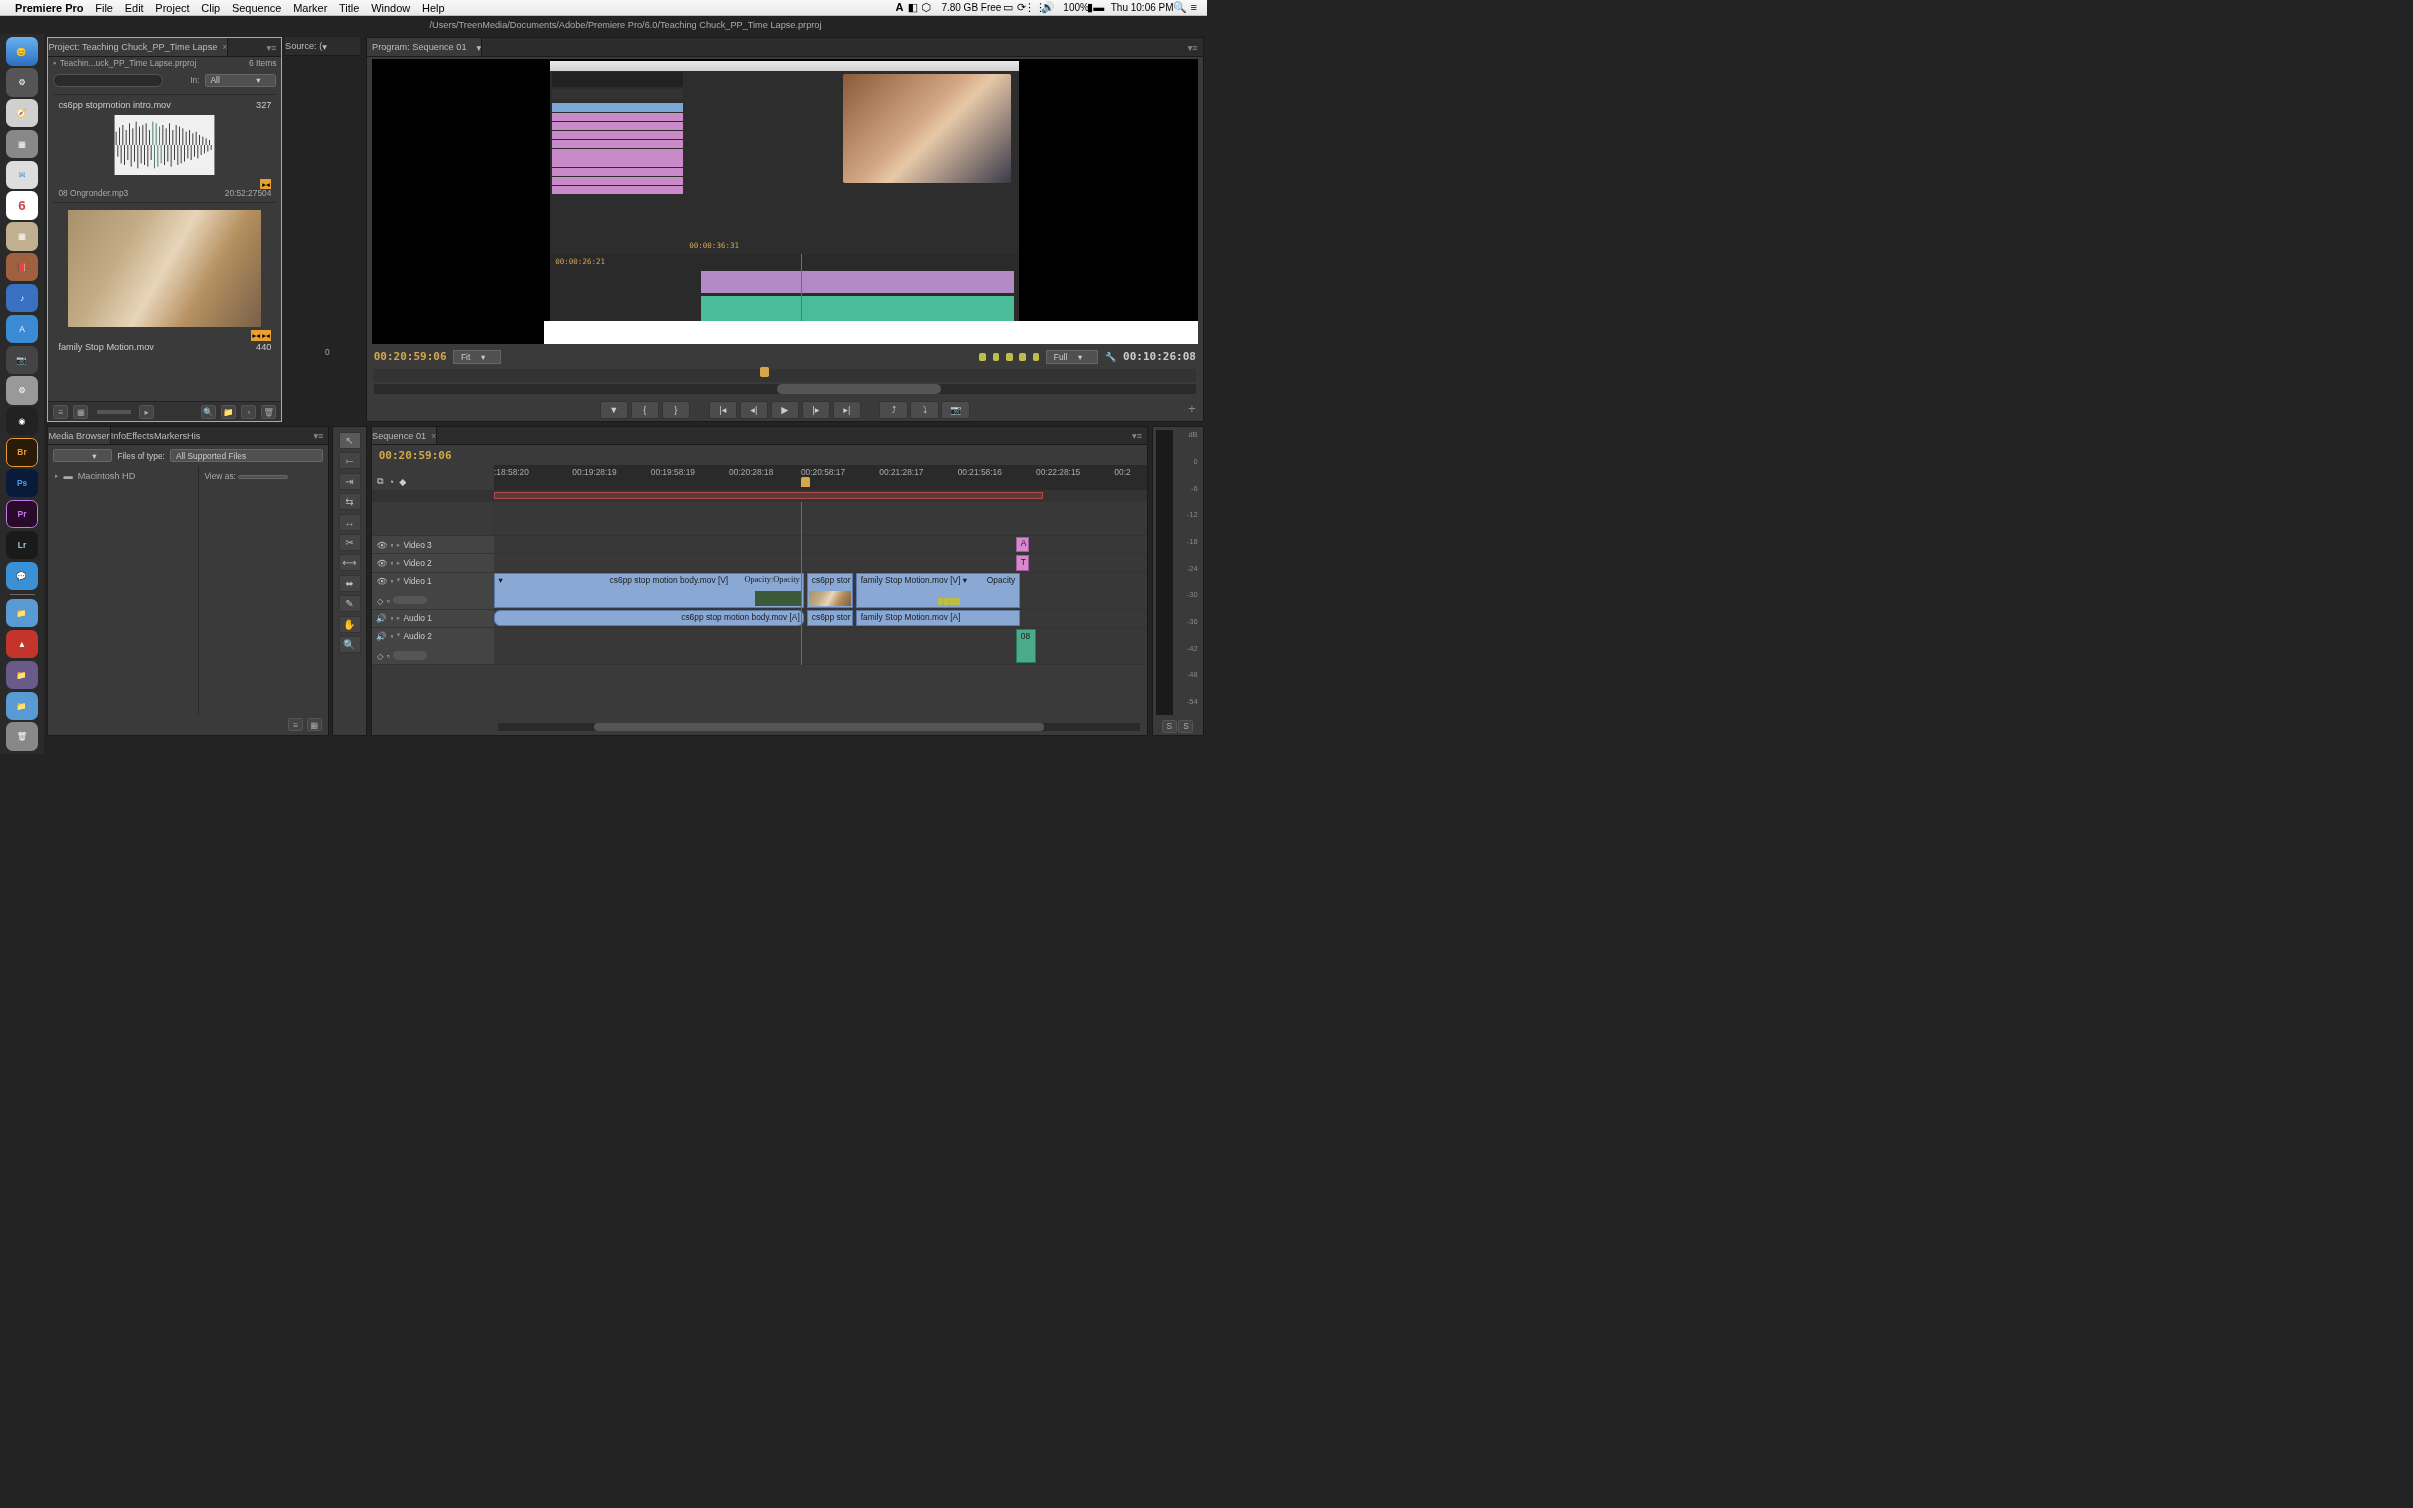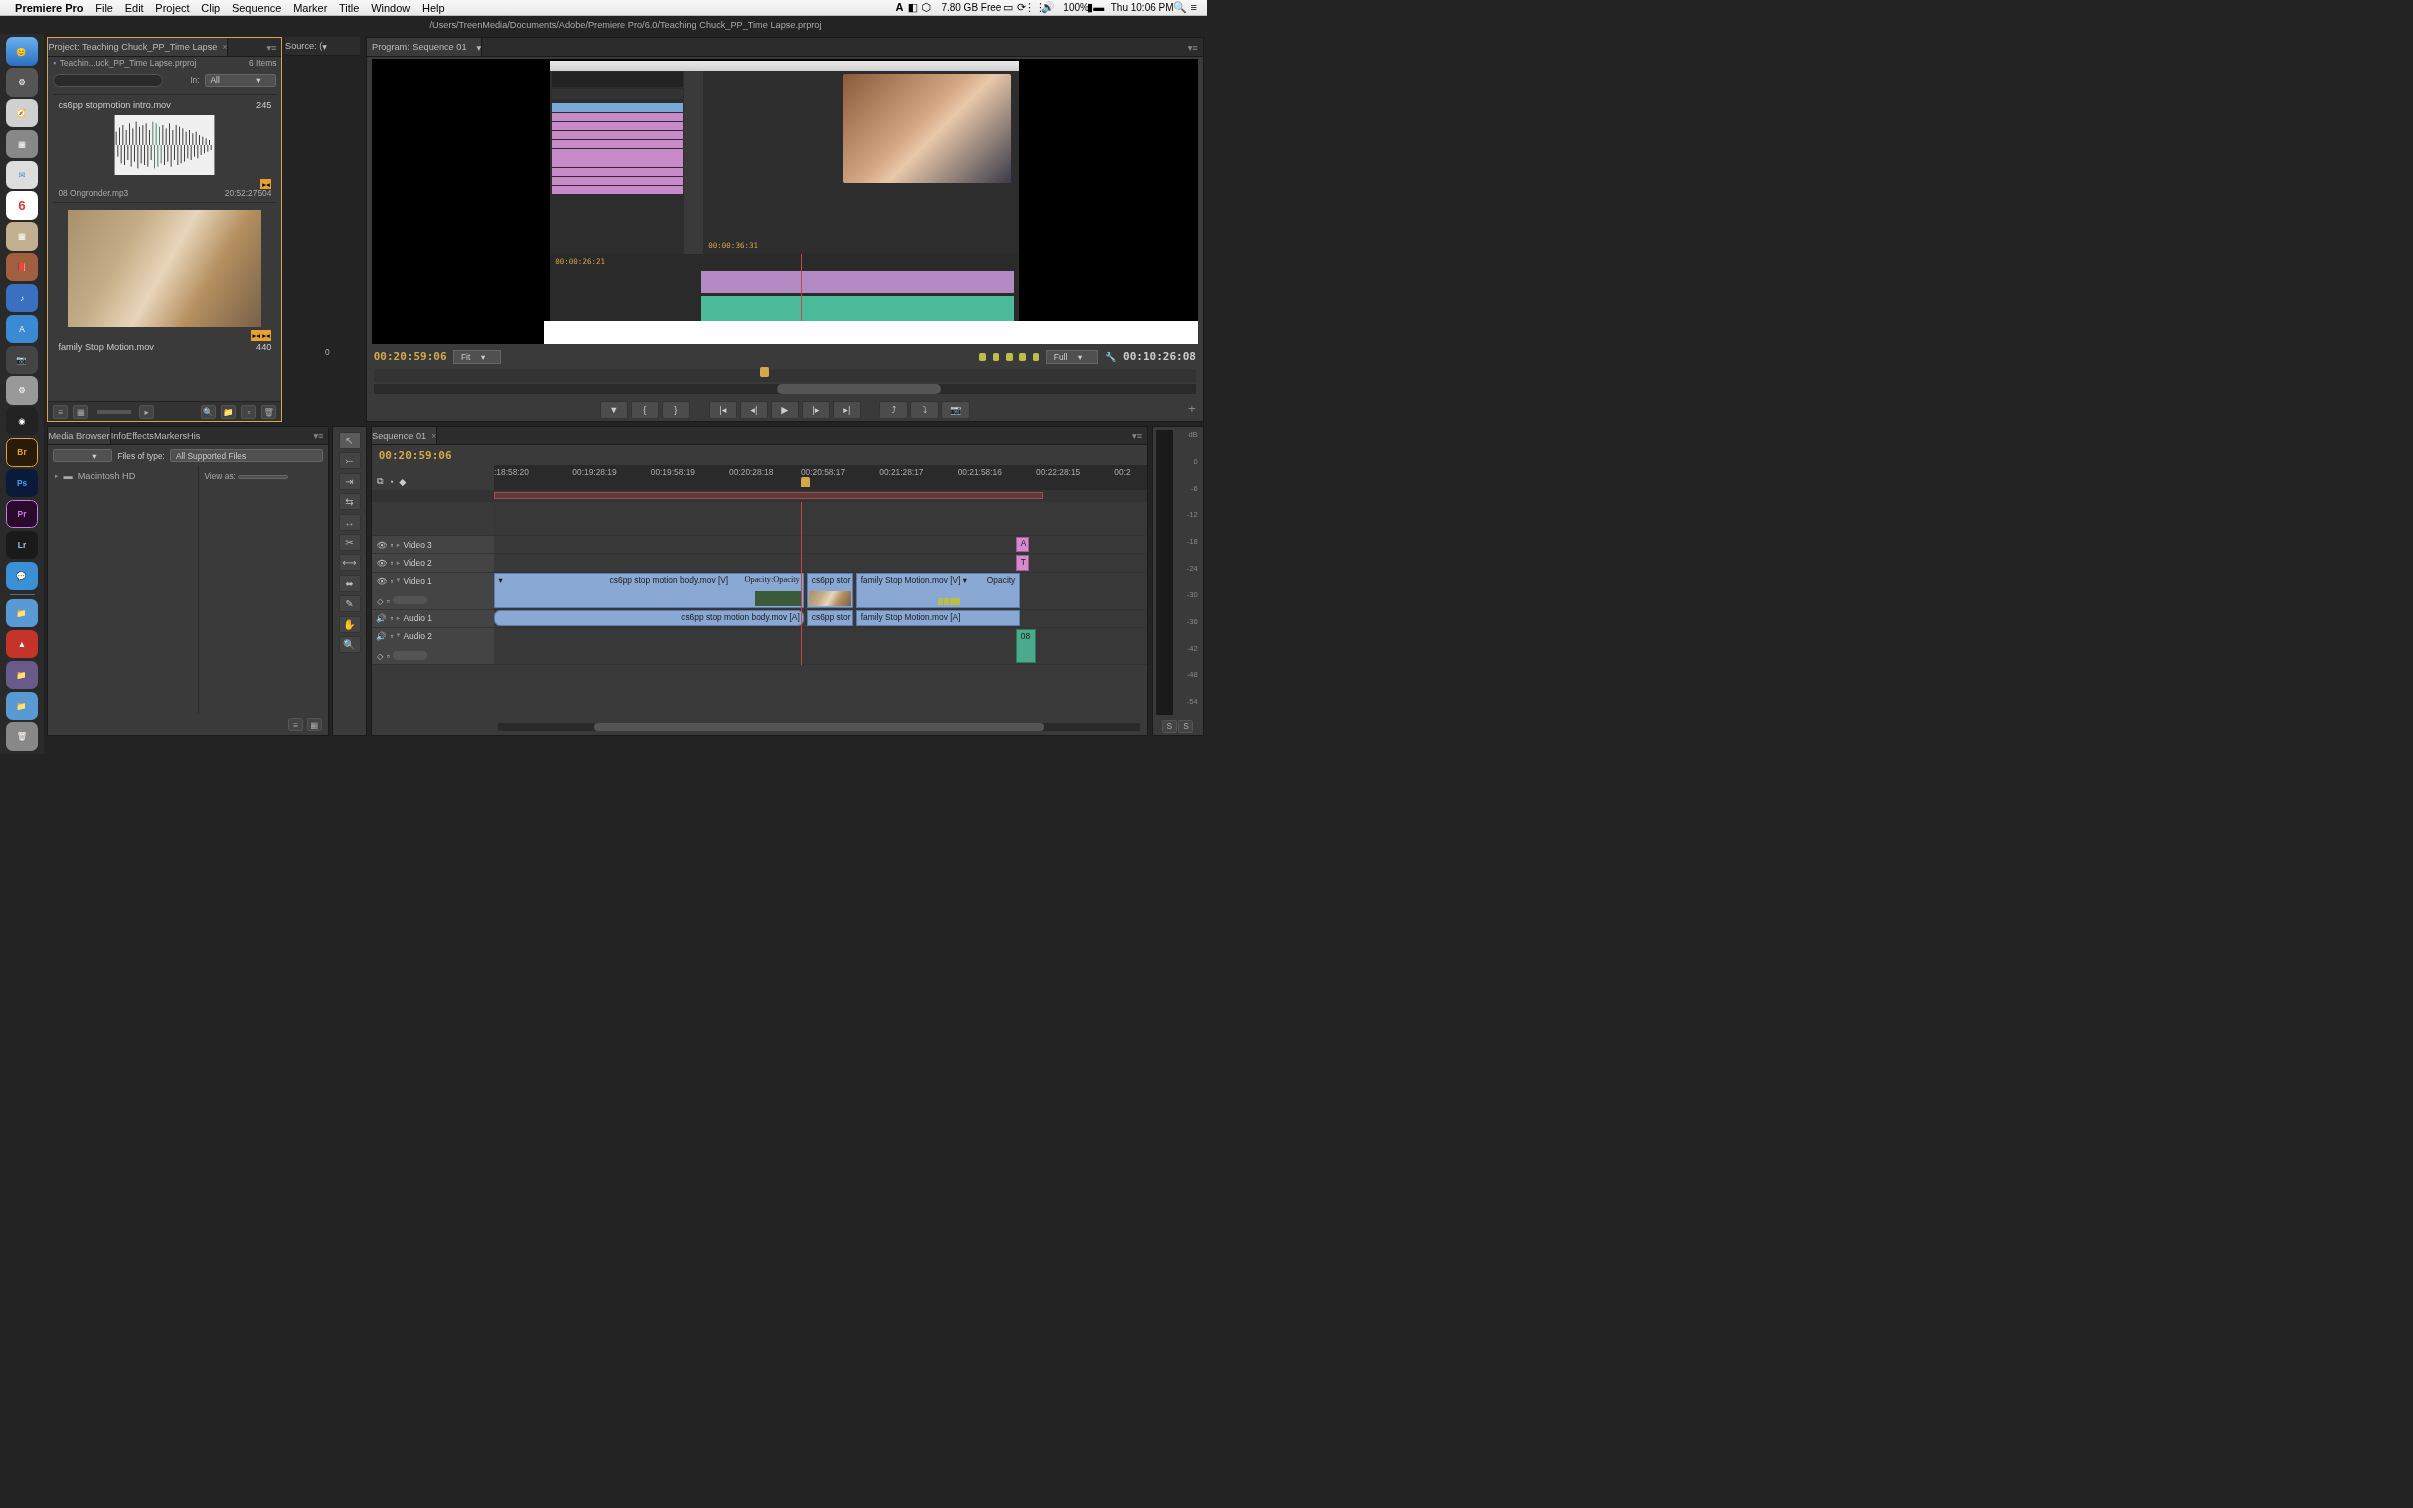--- a/index.html
+++ b/index.html
@@ -109,21 +109,21 @@
 .meter-footer { position: absolute; bottom: 1.7px; left: 0; right: 0; display: flex; justify-content: center; gap: 1.7px; }
 
 
 .status-bar { position: absolute; left: 0; right: 0; bottom: 0; height: 15px; background: #2a2a2a; color: #999; font-size: 8.4px; padding: 0 6.7px; display: flex; align-items: center; }
 .tiny-marker { position: absolute; top: 1.7px; width: 6.7px; height: 8.4px; background: #bdbd4a; border-radius: 1.7px; }
 
 
 .pp-inner-top { height: 10px; background: linear-gradient(#e8e8e8,#d0d0d0); }
 .pp-inner-body { display: flex; height: 183px; background: #3a3a3a; }
 .pp-inner-left { width: 134px; background: #2d2d2d; }
-.pp-inner-right { flex: 1; position: relative; background: #2d2d2d; margin-left: 19px; }
+.pp-inner-right { flex: 1; position: relative; background: #2d2d2d; }
 .pp-child { position: absolute; right: 8.4px; top: 3.4px; width: 168px; height: 109px; background: linear-gradient(135deg,#8a5a3a 0%,#d4a884 45%,#e8c8a8 55%,#3a3a4a 100%); border-radius: 1.7px; }
 .pp-inner-timeline { height: 89px; background: #2a2a2a; position: relative; }
 .pp-inner-v { position: absolute; left: 151px; right: 5px; top: 17px; height: 22px; background: #b48ac4; }
 .pp-inner-a { position: absolute; left: 151px; right: 5px; top: 42px; height: 32px; background: #4bbb9a; }
 
 
 .face-thumb { background: linear-gradient(120deg,#a8906a 0%,#c4ad86 30%,#e8d5ba 50%,#b59060 70%,#786048 100%); position: relative; width: 100%; height: 100%; }
 </style>
 </head>
 <body>
@@ -204,21 +204,21 @@
     </div>
     <div class="search-row">
       <input class="search-input" style="">
       <span class="in-label">In:</span>
       <div class="in-select"><span>All</span> <span style="margin-left:34px;">▾</span></div>
     </div>
     <div class="project-body">
       <div class="bin-item">
         <div class="bin-header">
           <span>cs6pp stopmotion intro.mov</span>
-          <span>245</span>
+          <span>327</span>
         </div>
         <div class="bin-thumb waveform">
           <svg width="101" height="60" viewBox="0 0 120 72">
               <rect width="120" height="72" fill="#f0f0f0"></rect>
               <g stroke="#1a1a1a" stroke-width="1">
                 <line x1="2" y1="36" x2="2" y2="20"></line>
                 <line x1="4" y1="36" x2="4" y2="50"></line>
                 <line x1="6" y1="36" x2="6" y2="15"></line>
                 <line x1="8" y1="36" x2="8" y2="58"></line>
                 <line x1="10" y1="36" x2="10" y2="12"></line>

